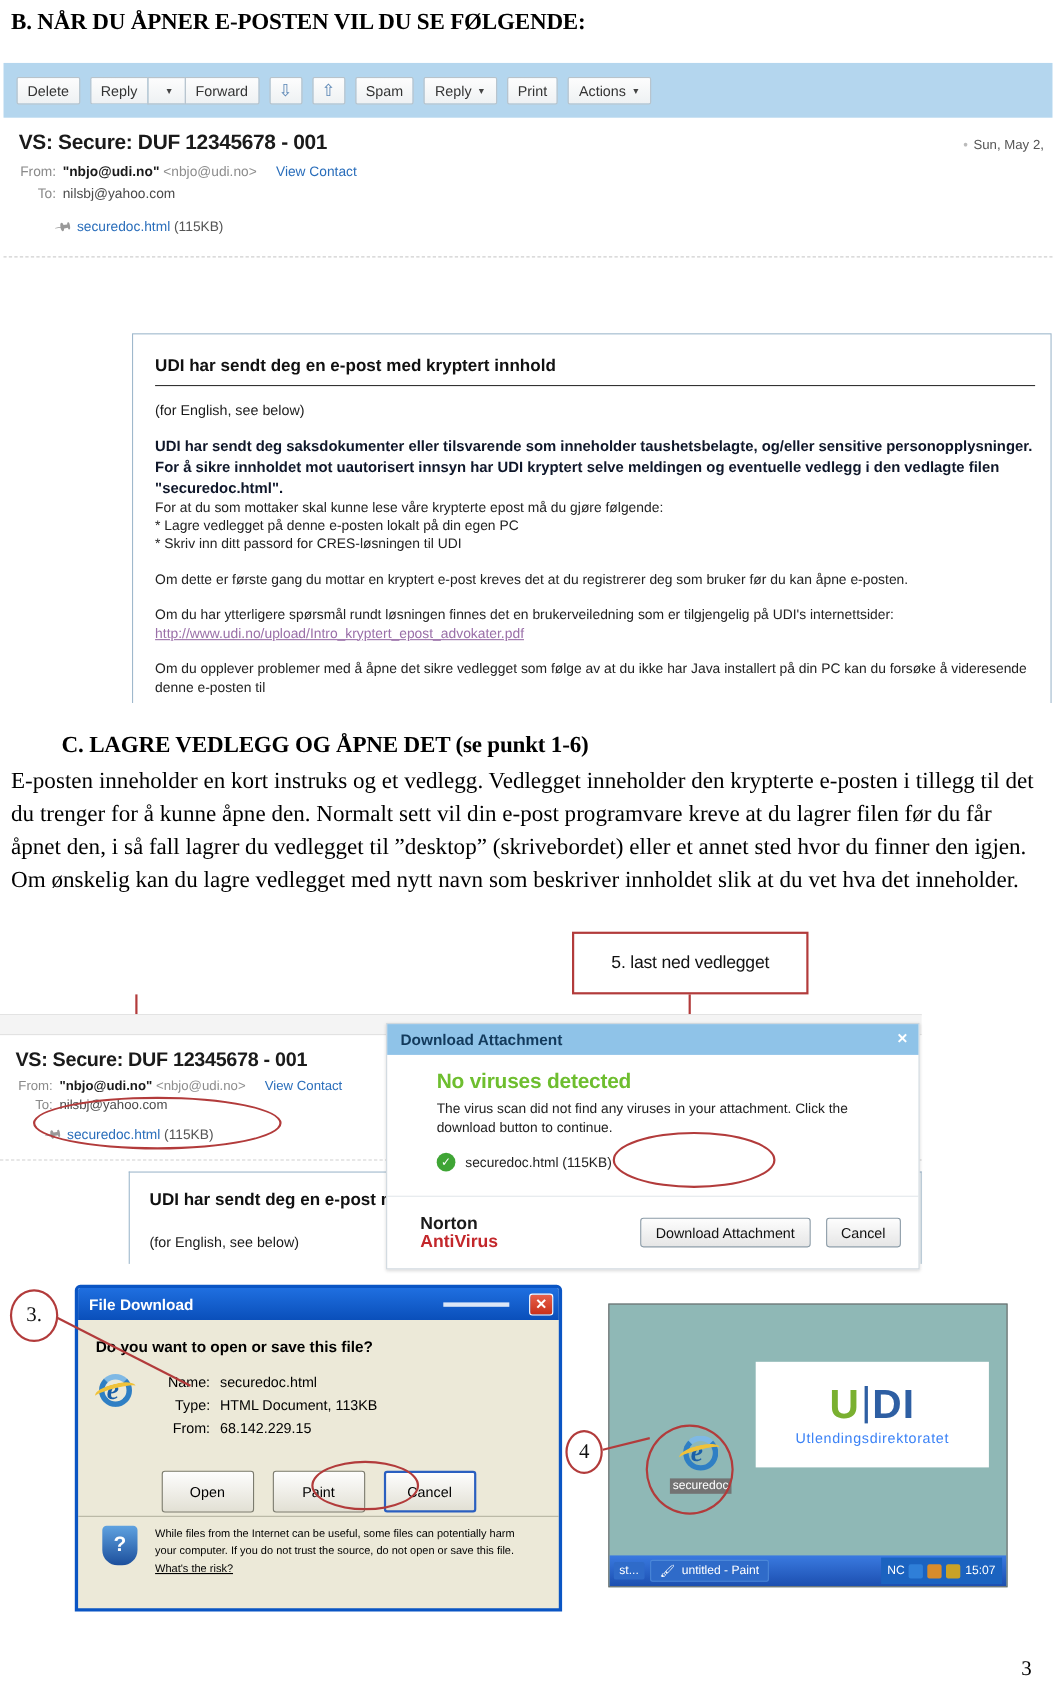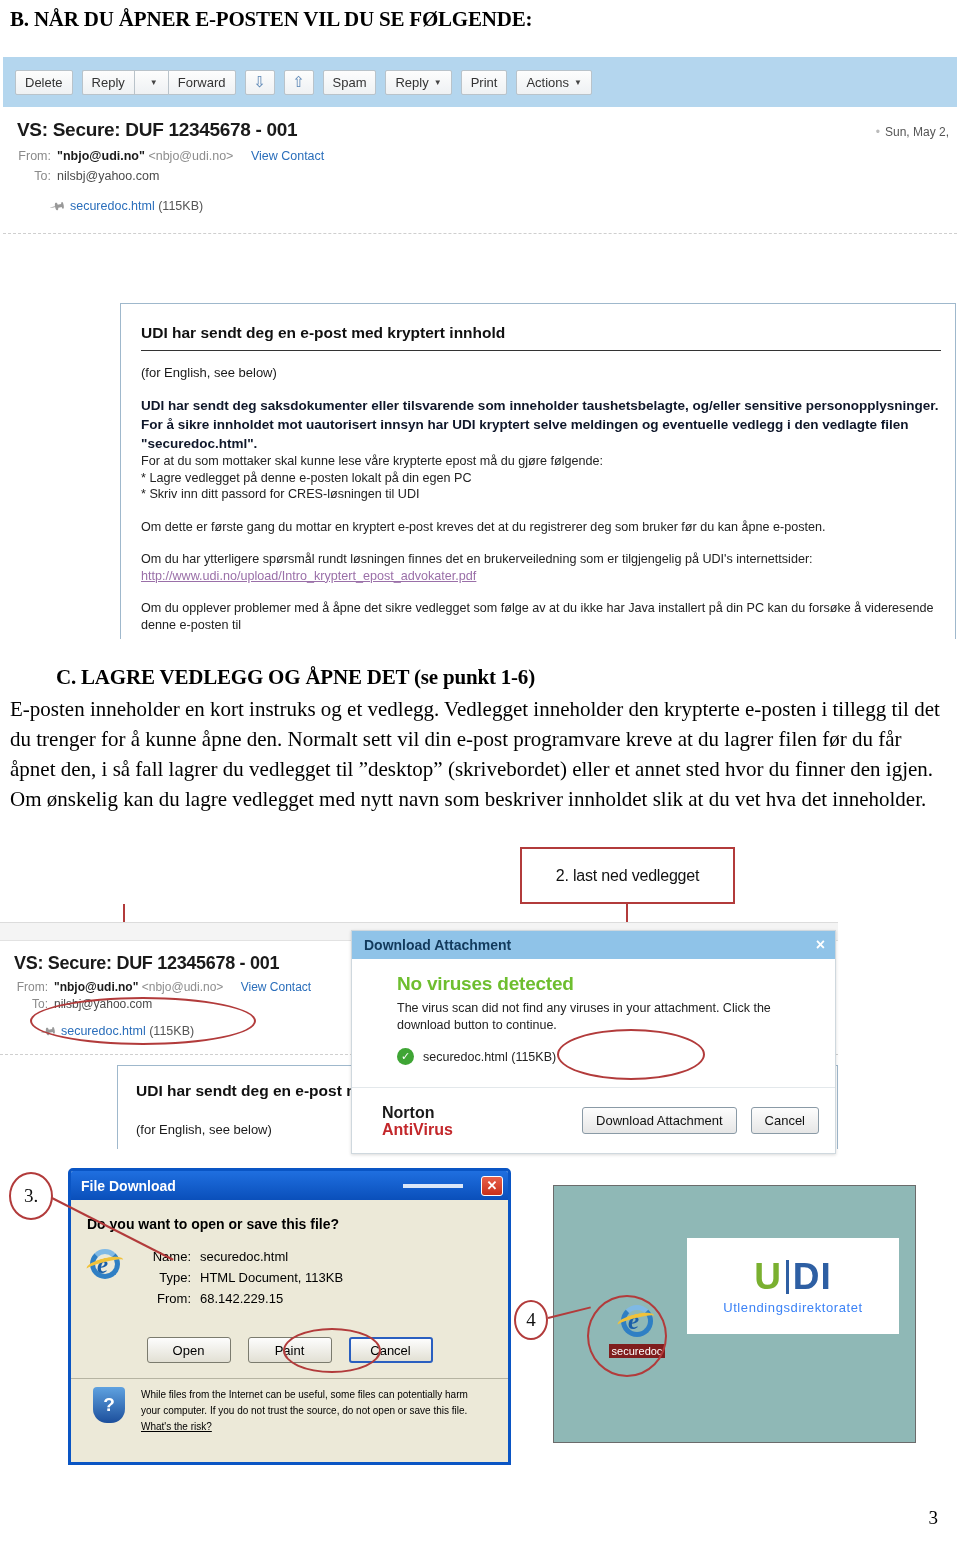--- a/index.html
+++ b/index.html
@@ -424,21 +424,21 @@
     justify-content: center;
     gap: 17px;
   }
   .fd-btn {
     font-family: "Liberation Sans", sans-serif;
     font-size: 13px;
     color: #000;
     background: linear-gradient(#fdfdfd, #e2e0d4);
     border: 1px solid #7b7b6e;
     border-radius: 3px;
-    height: 26px;
+    height: 38px;
     width: 84px;
     display: flex; align-items: center; justify-content: center;
   }
   .fd-btn.default { border: 2px solid #2a5fc0; }
   .fd-divider {
     position: absolute;
     left: 0; top: 207px;
     width: 100%;
     border-top: 1px solid #b6b4a2;
   }
@@ -511,21 +511,21 @@
     position: absolute;
     left: 48px; top: 116px;
     width: 70px;
     text-align: center;
   }
   #desk-icon .ie-icon { width: 38px; height: 38px; margin: 0 auto; }
   .desk-label {
     font-family: "Liberation Sans", sans-serif;
     font-size: 11px;
     color: #fff;
-    background: #7f1d1d;
+    background: #737373;
     display: inline-block;
     padding: 1px 3px;
     margin-top: 4px;
   }
   #taskbar {
     position: absolute;
     left: 0; bottom: 0;
     width: 100%;
     height: 28px;
     background: linear-gradient(#3a7ae0, #1c4fb0);
@@ -682,21 +682,21 @@
       
     </div>
   </div>
 </div>
 
 <div id="heading-c" class="doc-heading">C. LAGRE VEDLEGG OG ÅPNE DET (se punkt 1-6)</div>
 <div id="para-c" class="doc-para">E-posten inneholder en kort instruks og et vedlegg. Vedlegget inneholder den krypterte e-posten i tillegg til det du trenger for å kunne åpne den. Normalt sett vil din e-post programvare kreve at du lagrer filen før du får åpnet den, i så fall lagrer du vedlegget til ”desktop” (skrivebordet) eller et annet sted hvor du finner den igjen. Om ønskelig kan du lagre vedlegget med nytt navn som beskriver innholdet slik at du vet hva det inneholder.</div>
 
 <div id="figure">
 
-  <div id="callout-2" class="callout">2. last ned vedlegget</div>
+  <div id="callout-2" class="callout">5. last ned vedlegget</div>
   <div id="leader-1" class="leader"></div>
   <div id="leader-2" class="leader"></div>
 
   <div id="mail-strip">
     <div class="top-fade"></div>
     <div class="strip-subject">VS: Secure: DUF 12345678 - 001</div>
     <div class="strip-meta">
       <span class="meta-lbl">From:</span><span class="meta-strong">"nbjo@udi.no"</span>
       <span class="meta-dim">&lt;nbjo@udi.no&gt;</span>
       <span class="meta-link">View Contact</span>
@@ -785,20 +785,34 @@
       <div class="udi-sub">Utlendingsdirektoratet</div>
     </div>
     <div id="desk-icon">
       <div class="ie-icon">
         <div class="ring"></div>
           <div class="eltr">e</div>
           <div class="swoosh"></div>
       </div>
       <div class="desk-label">securedoc</div>
     </div>
+    <div id="taskbar">
+      <div class="task-start">st...</div>
+      <div class="task-item">
+        <span>🖌</span>
+        <span>untitled - Paint</span>
+      </div>
+      <div class="tray">
+        <span class="tray-text">NC</span>
+        <span class="tray-ico" style="background:#2f7fd8;"></span>
+        <span class="tray-ico" style="background:#d98c2b;"></span>
+        <span class="tray-ico" style="background:#c9a227;"></span>
+        <span class="tray-text">15:07</span>
+      </div>
+    </div>
   </div>
 
   <div id="ell-attach" class="ellipse"></div>
   <div id="ell-dlbtn" class="ellipse"></div>
   <div id="ell-save" class="ellipse"></div>
   <div id="ell-desk" class="ellipse"></div>
 
   <div id="marker-3" class="marker">3.</div>
   <div id="marker-4" class="marker">4</div>
   <div id="line-3" class="hand-line"></div>

